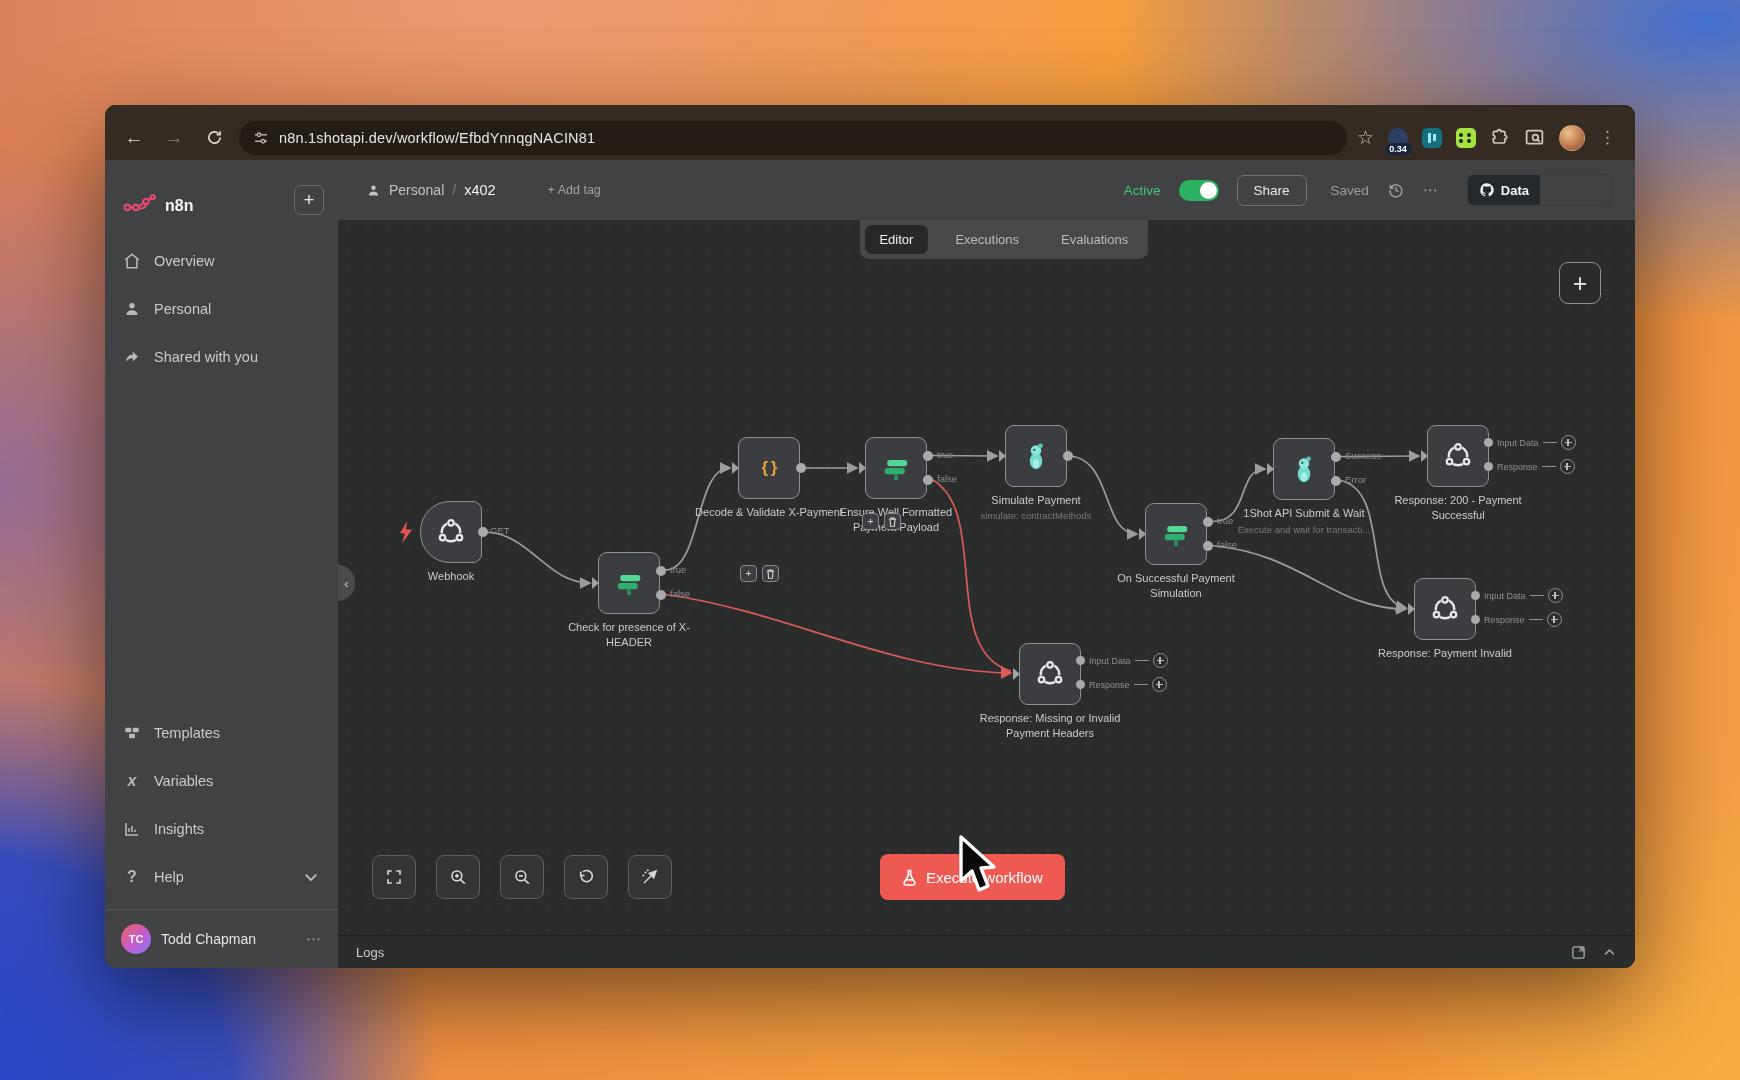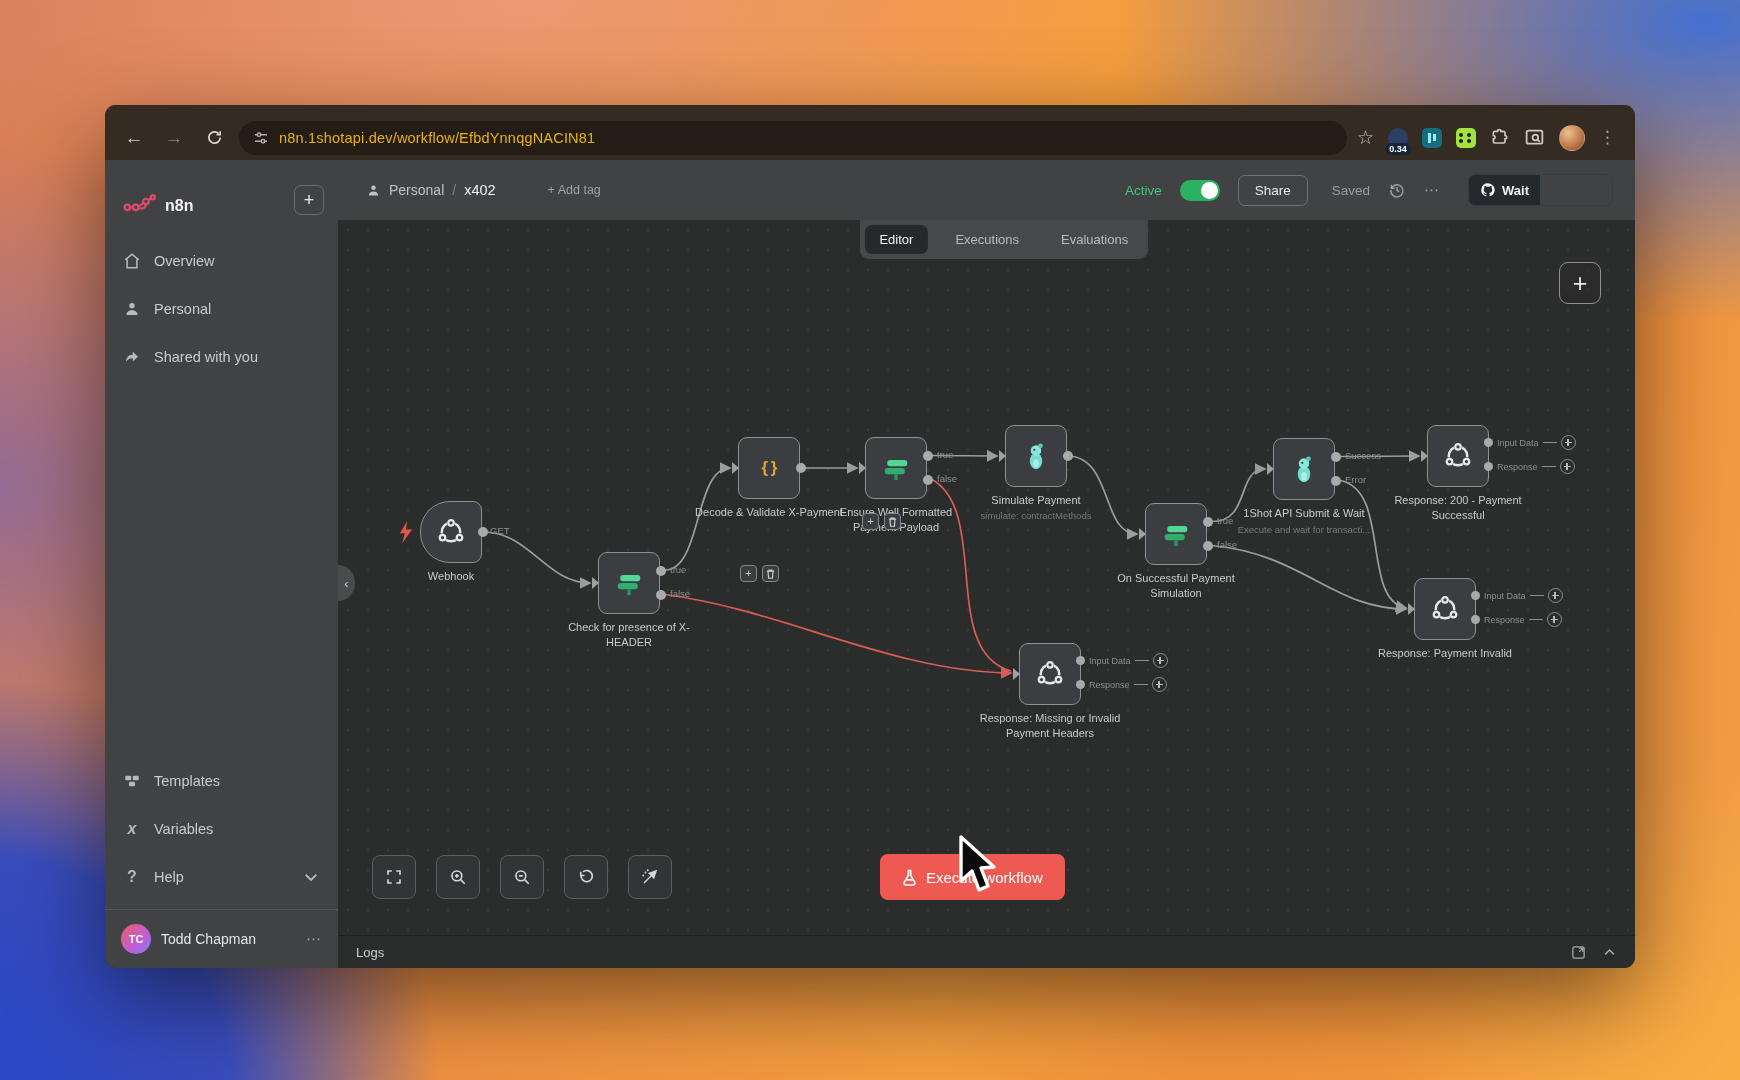--- a/index.html
+++ b/index.html
@@ -16,21 +16,21 @@
   .window {
     position:absolute; left:105px; top:105px; width:1530px; height:863px;
     border-radius:11px; overflow:hidden; box-shadow:0 30px 90px rgba(0,0,0,.5);
     background:#2d2e2e;
   }
   
   .chrome { height:55px; background:#342b22; display:flex; align-items:center; padding:10px 14px 0 14px; gap:10px; }
   .nav-ico { width:30px; height:30px; display:flex; align-items:center; justify-content:center; color:#ded9d2; font-size:19px; border-radius:50%; flex:0 0 auto; }
   .nav-ico.dim { color:#8d8275; }
   .url-pill { flex:1; height:34px; background:#241d16; border-radius:17px; display:flex; align-items:center; padding:0 14px; gap:10px; min-width:0; }
-  .url-text { color:#eab308; font-size:14.5px; letter-spacing:.2px; white-space:nowrap; overflow:hidden; }
+  .url-text { color:#e5e5e5; font-size:14.5px; letter-spacing:.2px; white-space:nowrap; overflow:hidden; }
   .tune-ico { width:16px; height:16px; flex:0 0 auto; }
   .chrome-right { display:flex; align-items:center; gap:14px; flex:0 0 auto; padding-right:4px; }
   .star-ico { color:#cfc9c1; font-size:19px; }
   .ext { position:relative; width:20px; height:20px; border-radius:5px; flex:0 0 auto; }
   .ext.wallet { background:#2c3f62; border-radius:50%; }
   .ext .badge { position:absolute; left:50%; transform:translateX(-50%); bottom:-7px; background:#17243c; color:#fff; font-size:9px; font-weight:bold; border-radius:6px; padding:1px 4px; }
   .ext.teal { background:#156e7e; display:flex; align-items:center; justify-content:center; gap:2px; }
   .ext.teal i { display:block; width:3px; background:#9fe8f2; }
   .ext.green { background:#a4e23f; display:grid; grid-template-columns:repeat(2, 6px); gap:2px; place-content:center; }
   .ext.green i { width:4px; height:4px; background:#14210b; border-radius:50%; }
@@ -200,20 +200,27 @@
               <rect x="13" y="5" width="8" height="6" rx="1.5"></rect>
               <rect x="8" y="13" width="8" height="6" rx="1.5"></rect>
             </svg>
           <span>Templates</span>
         </div>
         <div class="side-item">
           <span class="gl" style="font-style:italic; font-size:16px">x</span>
           <span>Variables</span>
         </div>
         <div class="side-item">
+          <svg viewBox="0 0 24 24" fill="none" stroke="currentColor" stroke-width="2.1">
+              <path d="M4 4v16h16"></path>
+              <path d="M8 16v-5M12 16V8M16 16v-3"></path>
+            </svg>
+          <span>Insights</span>
+        </div>
+        <div class="side-item">
           <span class="gl" style="font-size:16px">?</span>
           <span>Help</span>
           <svg class="side-chev" width="13" height="13" viewBox="0 0 24 24" fill="none" stroke="currentColor" stroke-width="2.4" style="margin-left:auto">
               <path d="m5 9 7 7 7-7"></path>
             </svg>
         </div>
       </div>
       <div class="user-row">
         <div class="tc-avatar">TC</div>
         <span class="user-name">Todd Chapman</span>
@@ -244,21 +251,21 @@
               <path d="M4.5 5v4.5H9"></path>
               <path d="M4.8 9.5A8 8 0 1 1 4 12"></path>
               <path d="M12 8v4.5l3 1.8"></path>
             </svg>
           <span class="dots">⋯</span>
           <div class="gh-widget">
             <div class="gh-left">
               <svg width="16" height="16" viewBox="0 0 24 24" fill="#f2f3f4">
                   <path d="M12 2a10 10 0 0 0-3.16 19.49c.5.09.68-.22.68-.48v-1.7C6.73 19.91 6.14 18 6.14 18c-.45-1.15-1.1-1.46-1.1-1.46-.9-.62.07-.6.07-.6 1 .07 1.53 1.03 1.53 1.03.89 1.52 2.34 1.08 2.91.83.09-.65.35-1.09.63-1.34-2.22-.25-4.55-1.11-4.55-4.94 0-1.09.39-1.98 1.03-2.68-.1-.25-.45-1.27.1-2.64 0 0 .84-.27 2.75 1.02a9.56 9.56 0 0 1 5 0c1.91-1.29 2.75-1.02 2.75-1.02.55 1.37.2 2.39.1 2.64.64.7 1.03 1.59 1.03 2.68 0 3.84-2.34 4.68-4.57 4.93.36.31.68.92.68 1.85v2.74c0 .26.18.58.69.48A10 10 0 0 0 12 2z"></path>
                 </svg>
-              <span>Wait</span>
+              <span>Data</span>
             </div>
             <div class="gh-right">108,504</div>
           </div>
         </div>
       </div>
 
       <div class="canvas">
         <div class="tabs">
           <div class="tab active">Editor</div>
           <div class="tab">Executions</div>

